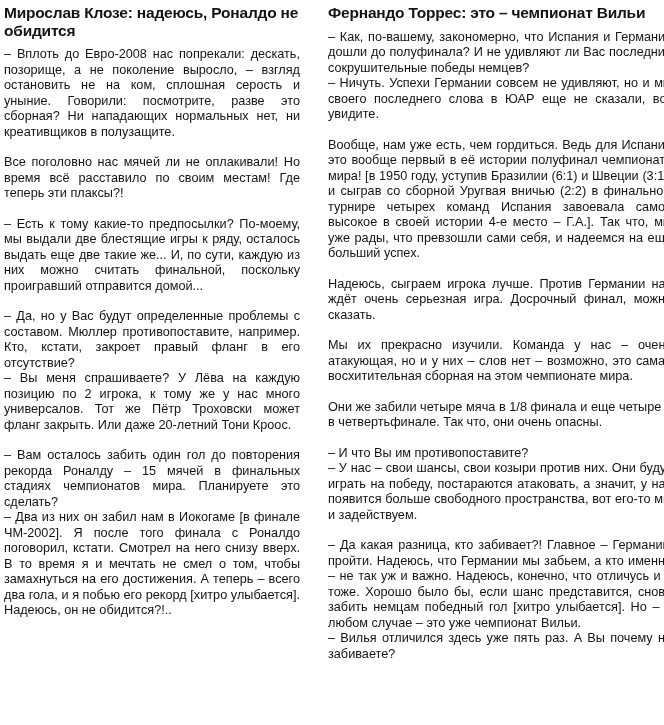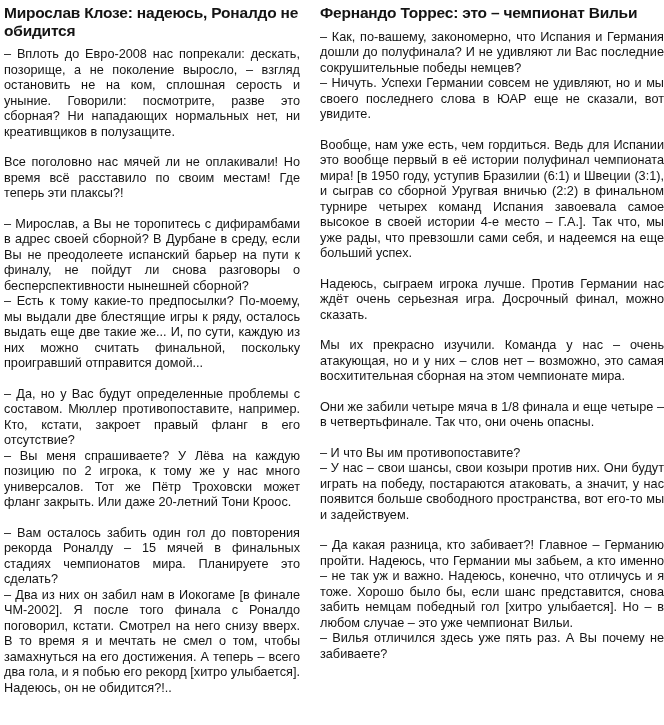--- a/index.html
+++ b/index.html
@@ -16,21 +16,21 @@
   }
   .page {
     display: flex;
     box-sizing: border-box;
     padding: 3px 4px 0 4px;
   }
   .col {
     box-sizing: border-box;
     flex: none;
   }
-  .col.left  { width: 296px; margin-right: 0; }
+  .col.left  { width: 296px; margin-right: 8px; }
   .col.right { width: 344px; margin-left: 20px; }
   .title {
     margin: 1px 0 8px 0;
     font-size: 15.5px;
     line-height: 17.5px;
     font-weight: 700;
     letter-spacing: -0.2px;
     text-align: left;
   }
   .body .block { margin-top: 15px; }
@@ -52,21 +52,20 @@
   <section class="col left">
     <h2 class="title">Мирослав Клозе: надеюсь, Роналдо не обидится</h2>
     <div class="body">
         <div class="block">
           <p class="para">– Вплоть до Евро-2008 нас попрекали: дескать, позорище, а не поколение выросло, – взгляд остановить не на ком, сплошная серость и уныние. Говорили: посмотрите, разве это сборная? Ни нападающих нормальных нет, ни креативщиков в полузащите.</p>
         </div>
         <div class="block">
           <p class="para">Все поголовно нас мячей ли не оплакивали! Но время всё расставило по своим местам! Где теперь эти плаксы?!</p>
         </div>
         <div class="block">
-          <p class="para q">– Мирослав, а Вы не торопитесь с дифирамбами в адрес своей сборной? В Дурбане в среду, если Вы не преодолеете испанский барьер на пути к финалу, не пойдут ли снова разговоры о бесперспективности нынешней сборной?</p>
           <p class="para">– Есть к тому какие-то предпосылки? По-моему, мы выдали две блестящие игры к ряду, осталось выдать еще две такие же... И, по сути, каждую из них можно считать финальной, поскольку проигравший отправится домой...</p>
         </div>
         <div class="block">
           <p class="para q">– Да, но у Вас будут определенные проблемы с составом. Мюллер противопоставите, например. Кто, кстати, закроет правый фланг в его отсутствие?</p>
           <p class="para">– Вы меня спрашиваете? У Лёва на каждую позицию по 2 игрока, к тому же у нас много универсалов. Тот же Пётр Троховски может фланг закрыть. Или даже 20-летний Тони Кроос.</p>
         </div>
         <div class="block">
           <p class="para q">– Вам осталось забить один гол до повторения рекорда Роналду – 15 мячей в финальных стадиях чемпионатов мира. Планируете это сделать?</p>
           <p class="para">– Два из них он забил нам в Иокогаме [в финале ЧМ-2002]. Я после того финала с Роналдо поговорил, кстати. Смотрел на него снизу вверх. В то время я и мечтать не смел о том, чтобы замахнуться на его достижения. А теперь – всего два гола, и я побью его рекорд [хитро улыбается]. Надеюсь, он не обидится?!..</p>
         </div>

